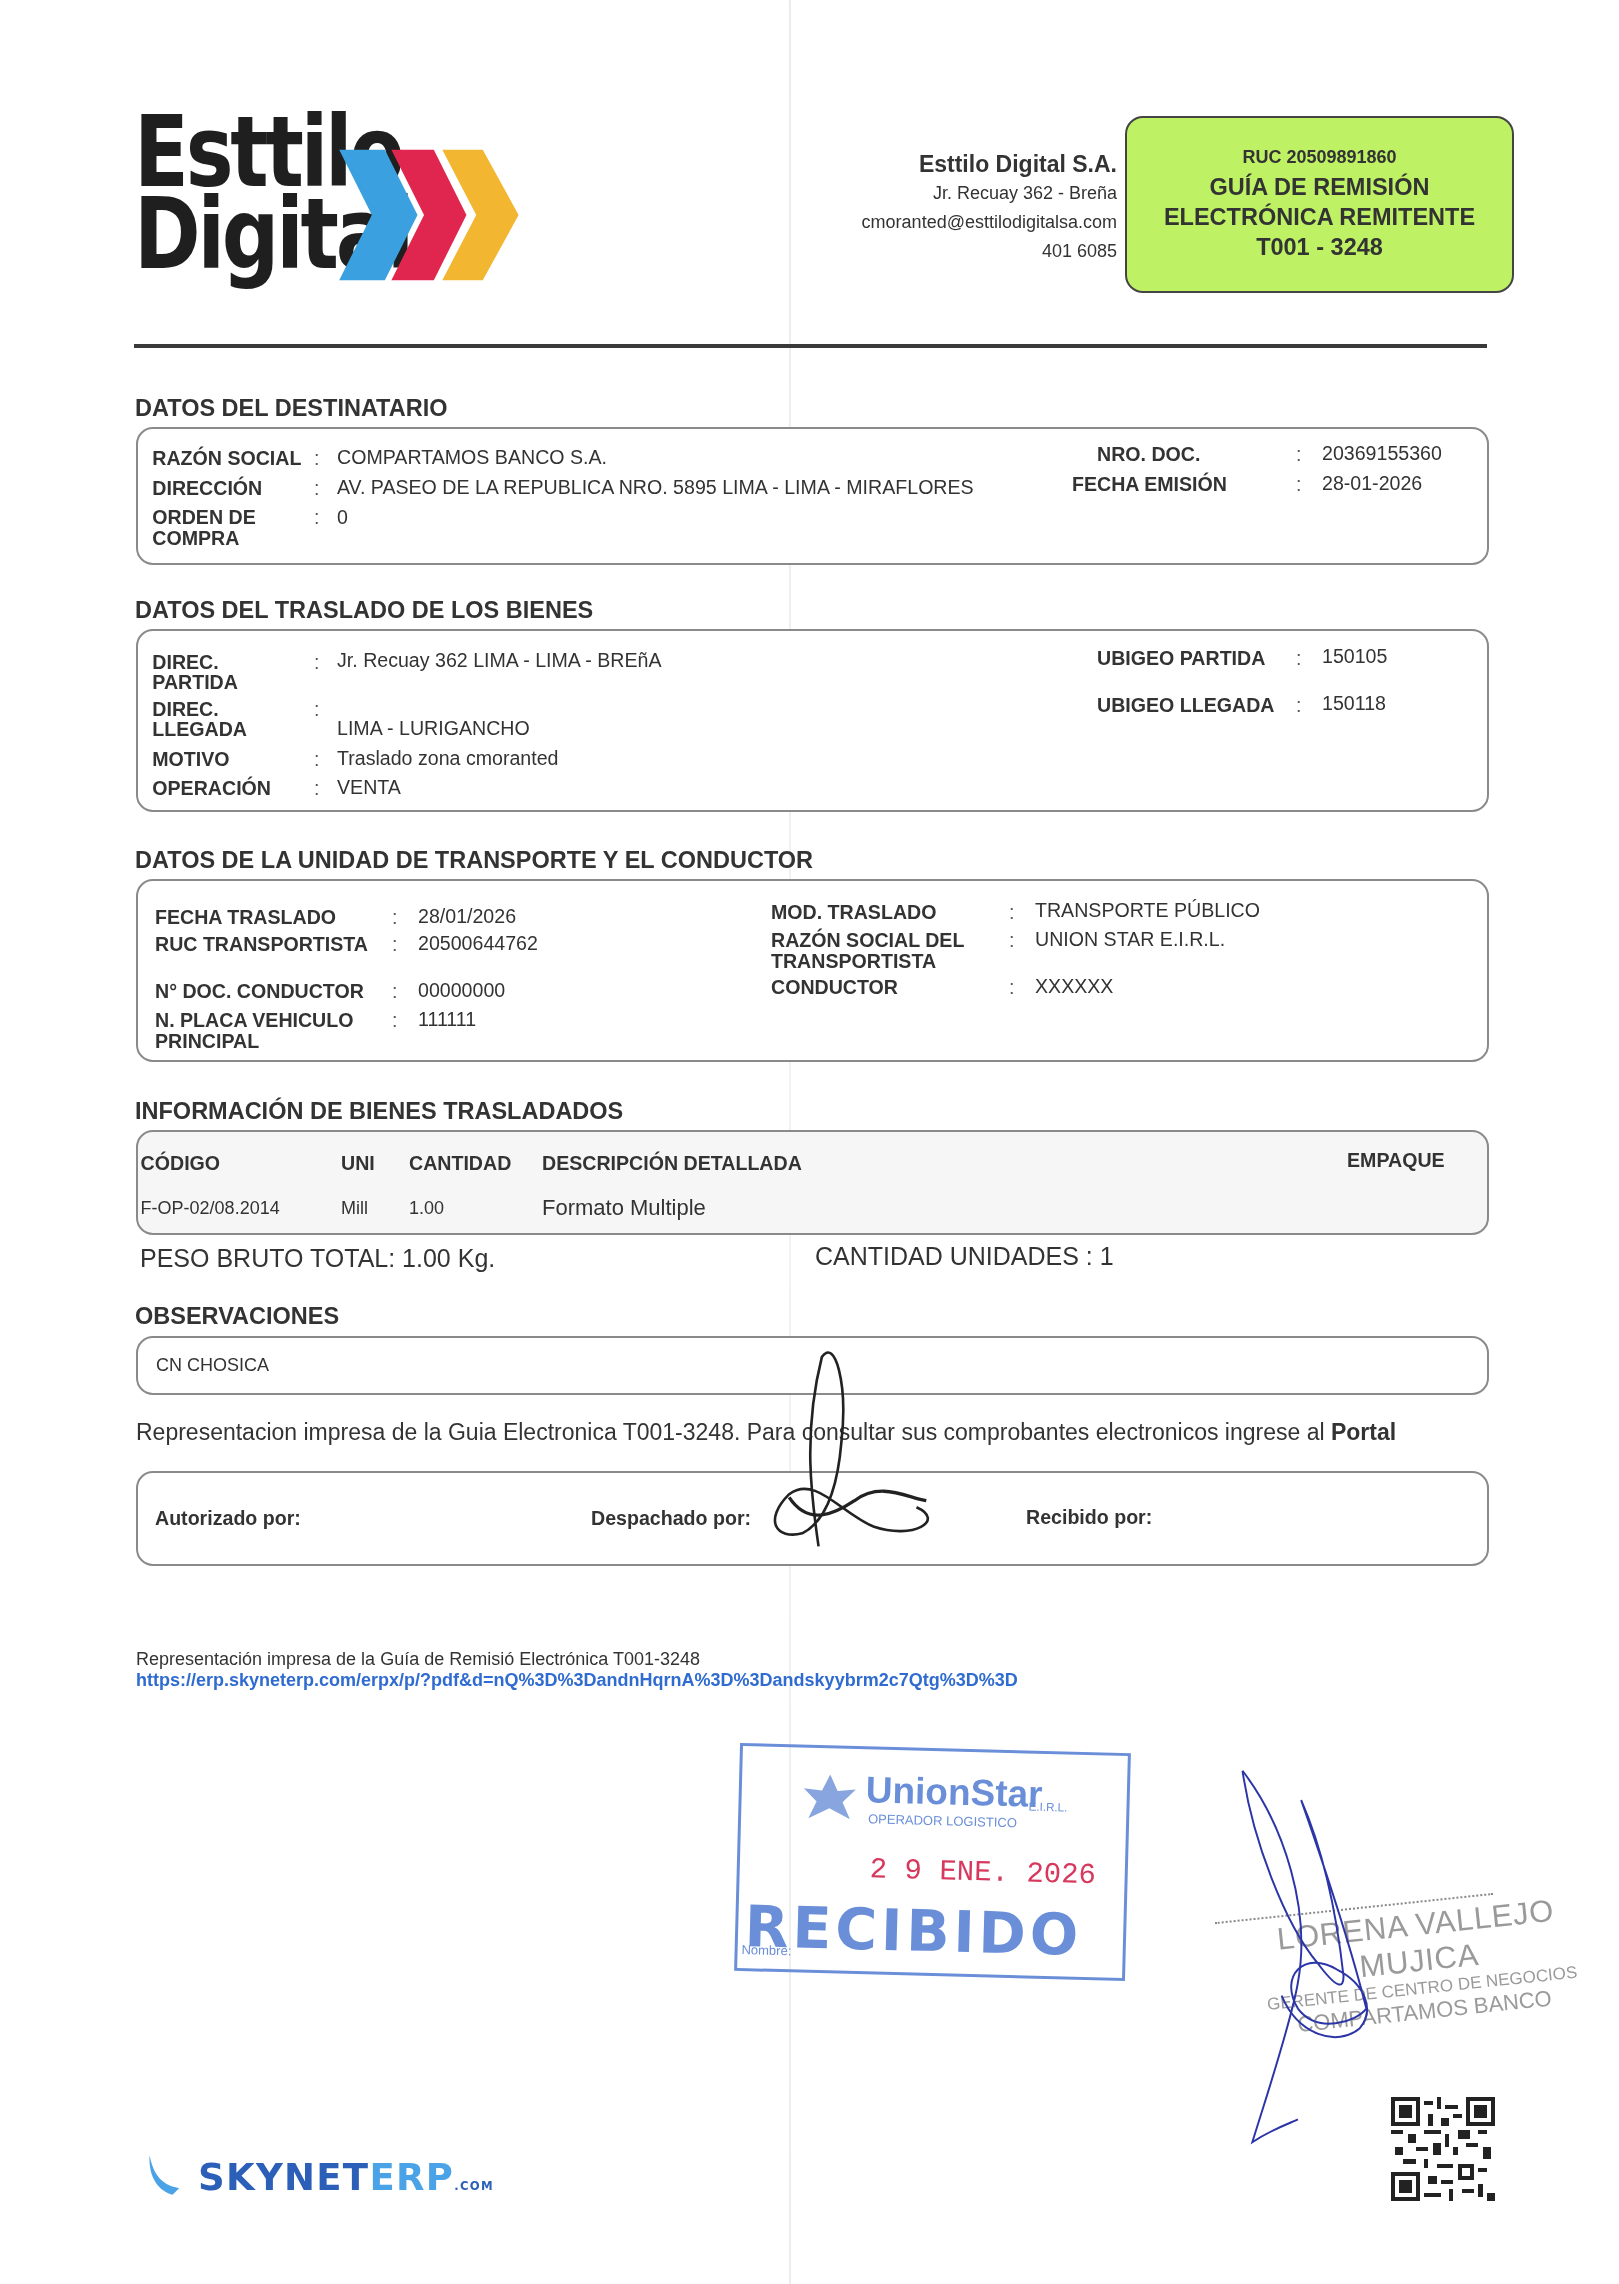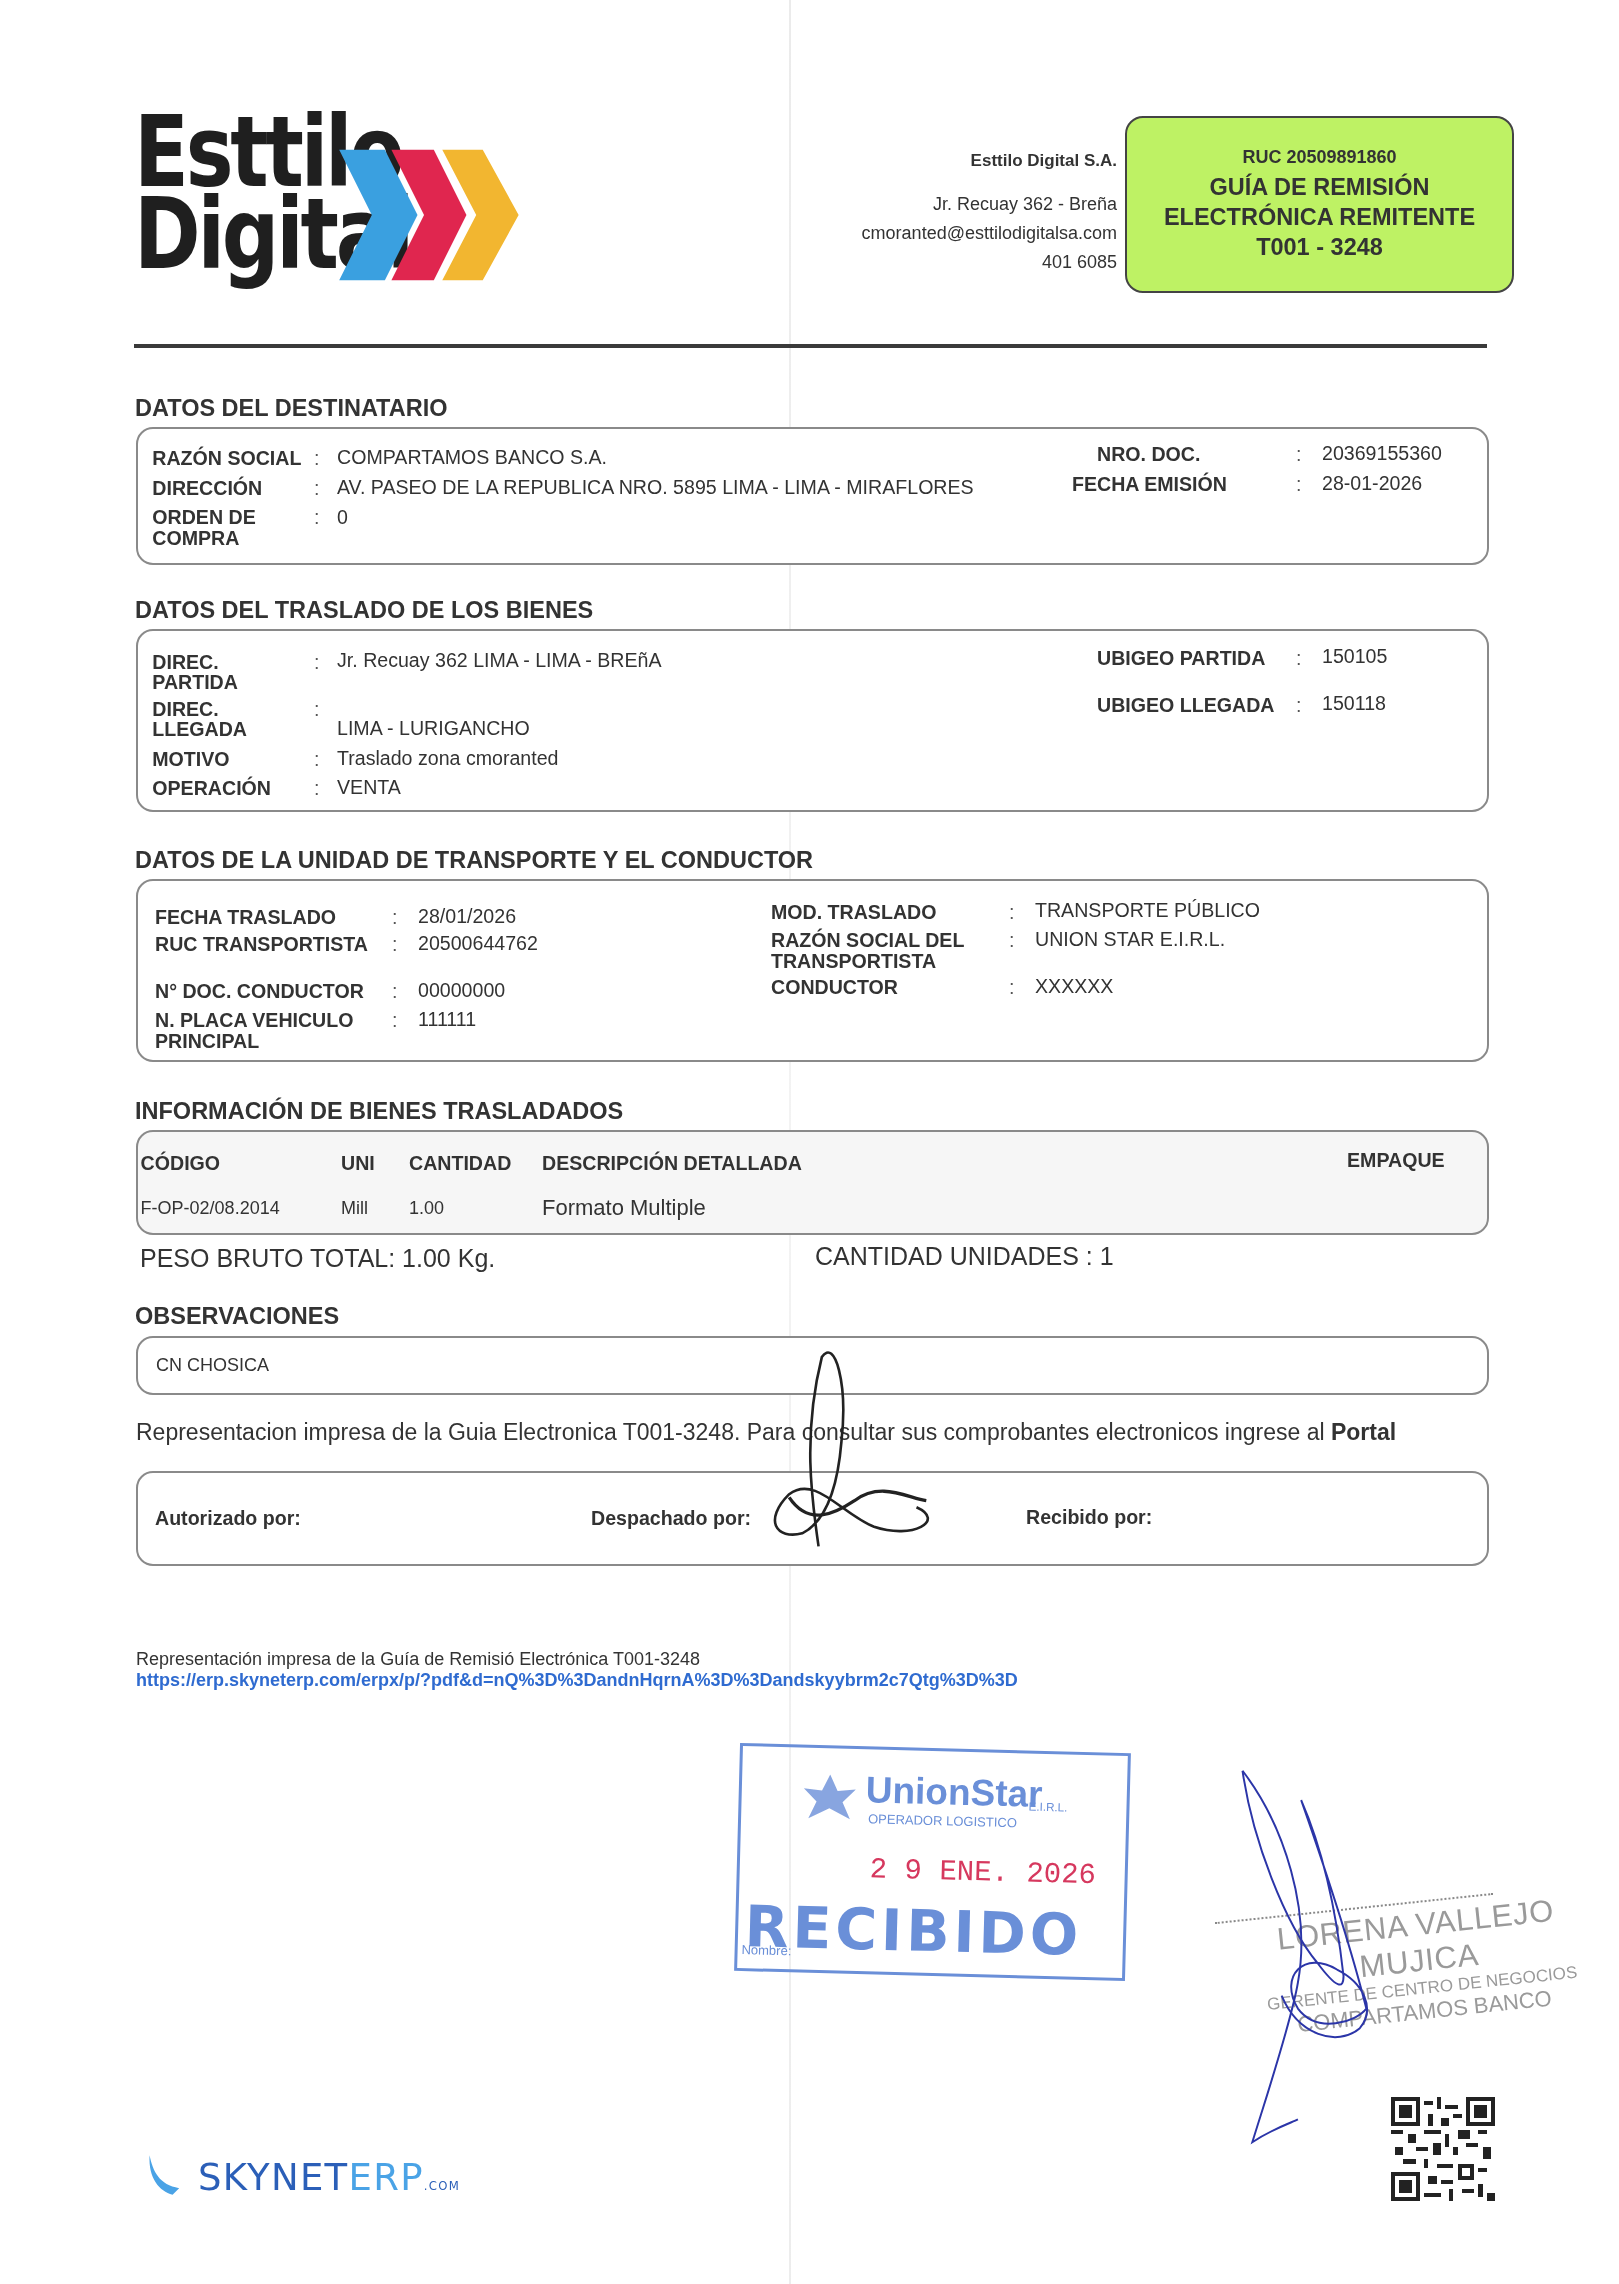--- a/index.html
+++ b/index.html
@@ -4,21 +4,21 @@
 <style>
   html,body{margin:0;padding:0;background:#ffffff;}
   body{width:1619px;height:2284px;position:relative;overflow:hidden;font-family:"Liberation Sans",sans-serif;color:#2b2b2b;}
   .abs{position:absolute;}
   .fold{position:absolute;left:789px;top:0;width:2px;height:2284px;background:linear-gradient(#e6e6e6,#f0f0f0,#e8e8e8);opacity:.8;}
   
   .logo-text{position:absolute;left:134px;top:111px;font-family:"DejaVu Sans",sans-serif;font-weight:bold;color:#1f1f1f;font-size:98px;line-height:82px;letter-spacing:-3.9px;transform:scaleX(.82);transform-origin:left top;}
   .chev{position:absolute;left:287px;top:130px;}
   
   .company{position:absolute;right:502px;top:151px;text-align:right;color:#333;}
-  .company .name{font-size:17px;font-weight:bold;margin-bottom:19px;}
+  .company .name{font-size:23px;font-weight:bold;margin-bottom:1px;}
   .company .line{font-size:18px;line-height:29px;}
   .doc-box{position:absolute;left:1125px;top:116px;width:385px;height:173px;border:2px solid #444;border-radius:18px;background:#bef264;text-align:center;}
   .doc-box .ruc{font-size:18px;font-weight:bold;margin-top:29px;color:#333;}
   .doc-box .t{font-size:23.5px;font-weight:bold;line-height:30px;color:#333;}
   .hr{position:absolute;left:134px;top:344px;width:1353px;height:3.9px;background:#3a3a3a;}
   .sec-title{position:absolute;left:135px;font-size:23.5px;font-weight:bold;color:#333;}
   .box{position:absolute;left:136px;width:1349px;border:2.6px solid #8a8a8a;border-radius:17px;background:#fff;}
   .lbl{position:absolute;font-size:19.6px;font-weight:bold;color:#333;line-height:22px;}
   .colon{position:absolute;font-size:19.6px;color:#555;}
   .val{position:absolute;font-size:19.6px;color:#333;line-height:23.5px;text-align:center;}
@@ -253,15 +253,15 @@
       <rect x="21" y="21" width="1" height="3"></rect>
       <rect x="23" y="23" width="2" height="2"></rect>
   </g>
 </svg>
 
 <div class="skynet">
   <svg width="46" height="46" viewBox="0 0 70 70" style="position:absolute;left:0;top:0">
     <path d="M10,5 C15,30 25,50 55,55 L45,65 C25,60 8,40 10,5 Z" fill="#4aa3e6"></path>
     <path d="M18,15 C25,35 35,45 55,50" fill="none" stroke="#fff" stroke-width="2"></path>
   </svg>
-  <span style="position:absolute;left:55px;top:3.9px;font-size:37px;font-weight:normal;color:#2b5fb8;font-family:'DejaVu Sans',sans-serif;letter-spacing:1.3px;white-space:nowrap"><span>SKYNET</span><span style="color:#4aa3e6">ERP</span><span style="font-size:11.7px;color:#2b5fb8">.COM</span></span>
+  <span style="position:absolute;left:55px;top:3.9px;font-size:37px;font-weight:bold;color:#2b5fb8;font-family:'DejaVu Sans',sans-serif;letter-spacing:1.3px;white-space:nowrap"><span>SKYNET</span><span style="color:#4aa3e6">ERP</span><span style="font-size:11.7px;color:#2b5fb8">.COM</span></span>
 </div>
 
 
 </body></html>

